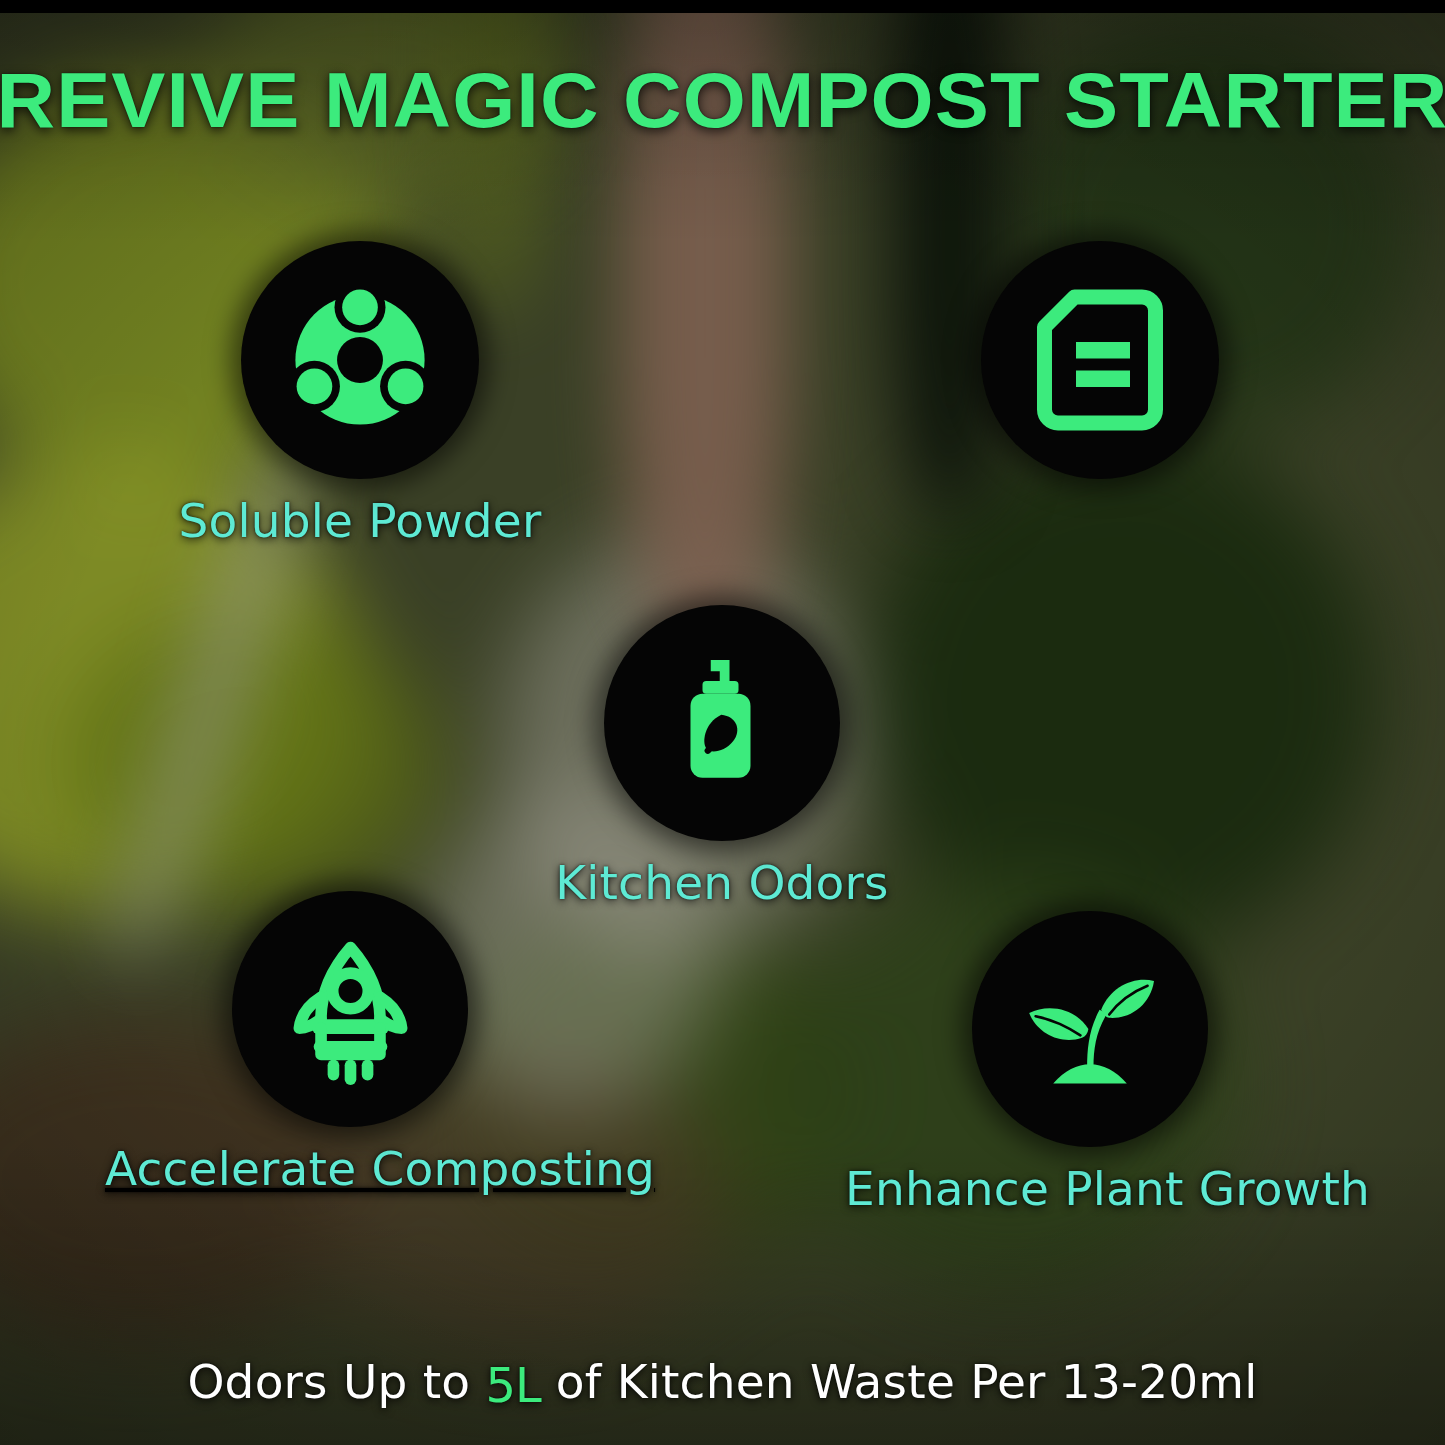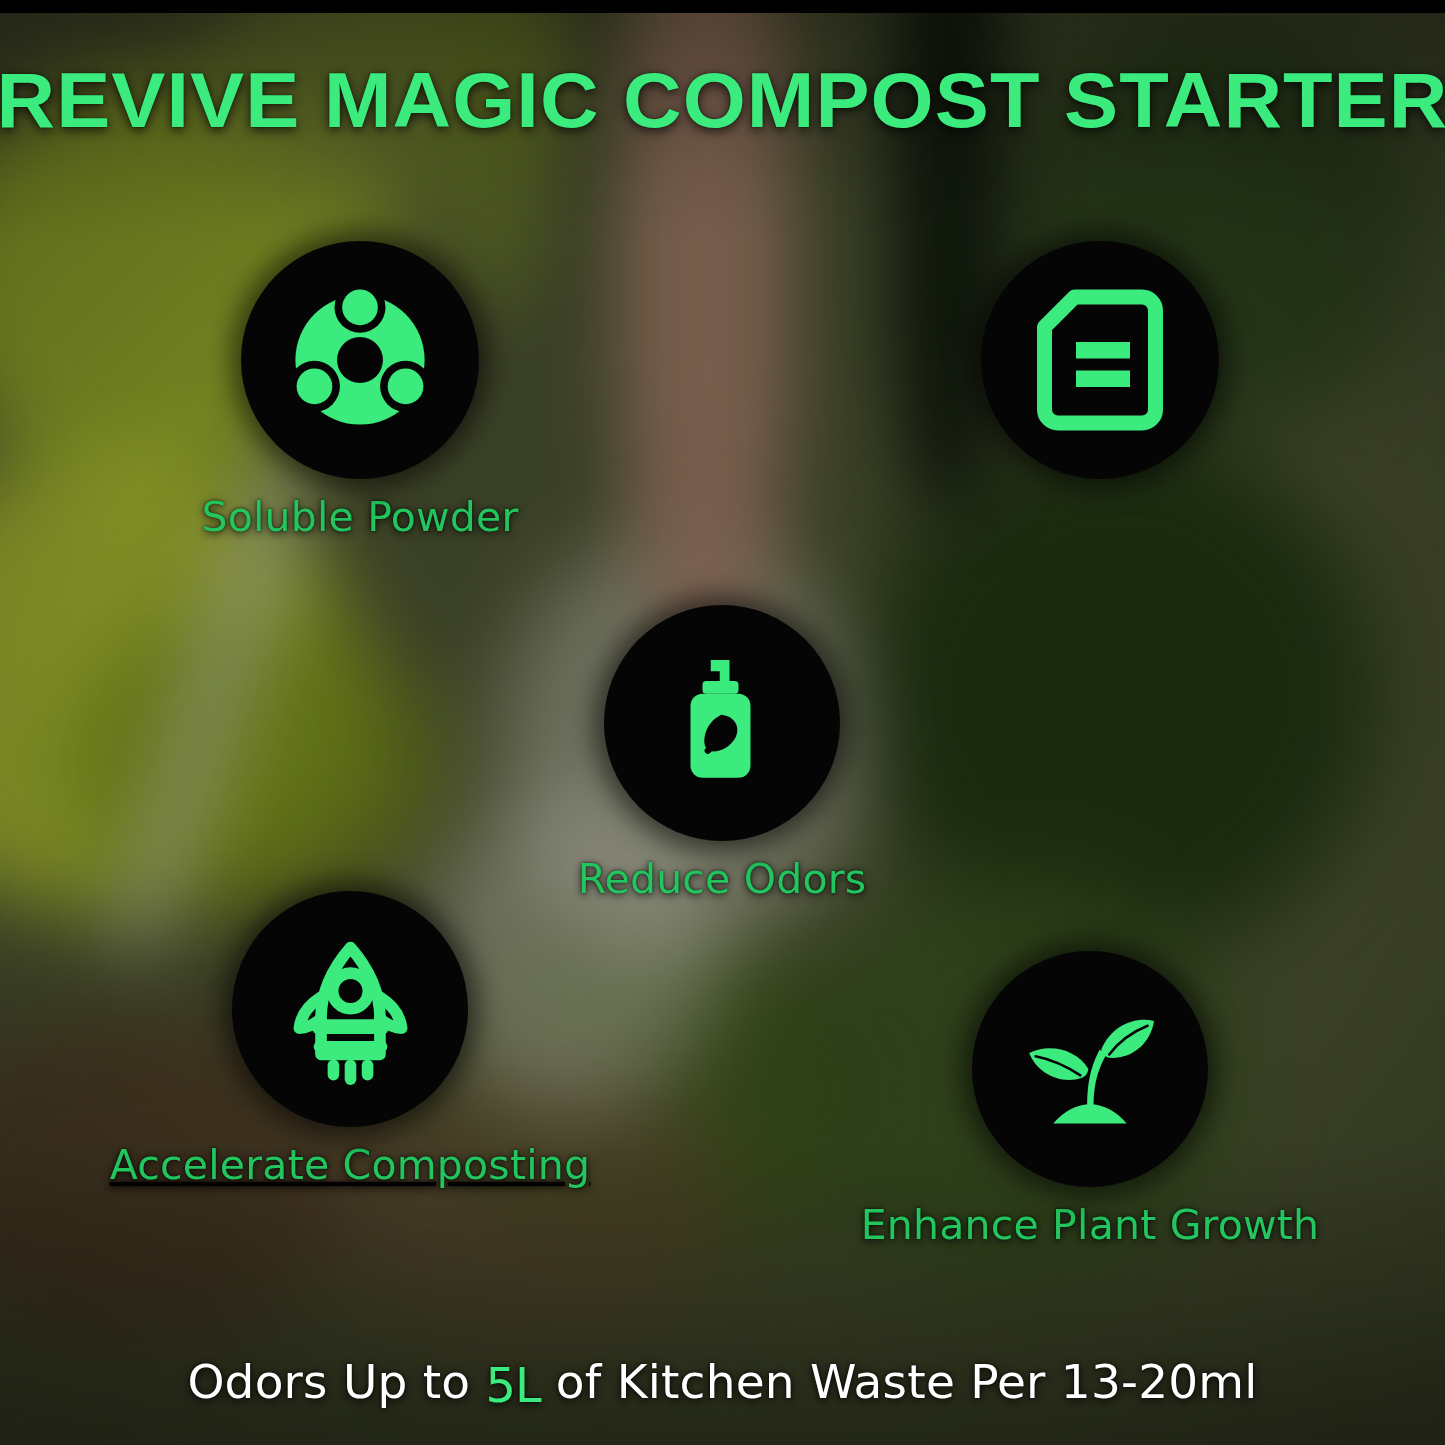--- a/index.html
+++ b/index.html
@@ -85,36 +85,36 @@
     margin: 0 auto;
     display: flex;
     align-items: center;
     justify-content: center;
     box-shadow: 0 0 26px 10px rgba(0,0,0,.55);
   }
   .badge svg { display: block; }
 
   .feature-label {
     margin-top: 16px;
-    color: #22c55e;
+    color: #5eead4;
     font-family: "DejaVu Sans", sans-serif;
     font-weight: 400;
-    font-size: 41px;
+    font-size: 47px;
     line-height: 1.12;
     letter-spacing: .2px;
     white-space: nowrap;
     text-shadow: 0 2px 9px rgba(0,0,0,.85), 0 0 3px rgba(0,0,0,.7);
   }
 
   
   #f-soluble   { left: 120px;  top: 228px; width: 480px; }
   #f-easy      { left: 860px;  top: 228px; width: 480px; }
   #f-odors     { left: 482px;  top: 592px; width: 480px; }
   #f-accel     { left: 105px;  top: 878px; width: 490px; text-decoration: underline; }
-  #f-growth    { left: 845px;  top: 938px; width: 490px; }
+  #f-growth    { left: 845px;  top: 898px; width: 490px; }
 
   .badge-lg { width: 238px; height: 238px; }
   .badge-md { width: 236px; height: 236px; }
 
   .footnote {
     position: absolute;
     left: 0;
     bottom: 50px;
     width: 100%;
     text-align: center;
@@ -215,21 +215,21 @@
 
             <mask id="mask-bottle">
               <rect x="0" y="0" width="100" height="100" fill="#fff"></rect>
               <path d="M49.5 44.5 C60 45.5 63 55 57.5 62 C52 69 43 70.5 40 67.5 C36.5 64 38 53 45.5 47 C46.8 46 48.2 45.2 49.5 44.5 Z" fill="#000"></path>
               <path d="M40.5 68.5 L52 56.5" stroke="#000" stroke-width="4.2" stroke-linecap="round"></path>
             </mask>
             <rect x="29" y="30.5" width="40" height="56" rx="8" fill="#3ceb7d" mask="url(#mask-bottle)"></rect>
           </svg>
         </span>
       </div>
-      <div class="feature-label">Reduce Odors</div>
+      <div class="feature-label">Kitchen Odors</div>
     </div>
 
     <div class="feature" id="f-accel">
       <div class="badge badge-md">
         <span>
           <svg width="155" height="155" viewBox="0 0 100 100" aria-hidden="true">
             <g fill="none" stroke="#3ceb7d" stroke-width="7.5" stroke-linecap="round" stroke-linejoin="round">
 
               <path d="M50 10 C64 26 70 42 69 60 H31 C30 42 36 26 50 10 Z"></path>
 

